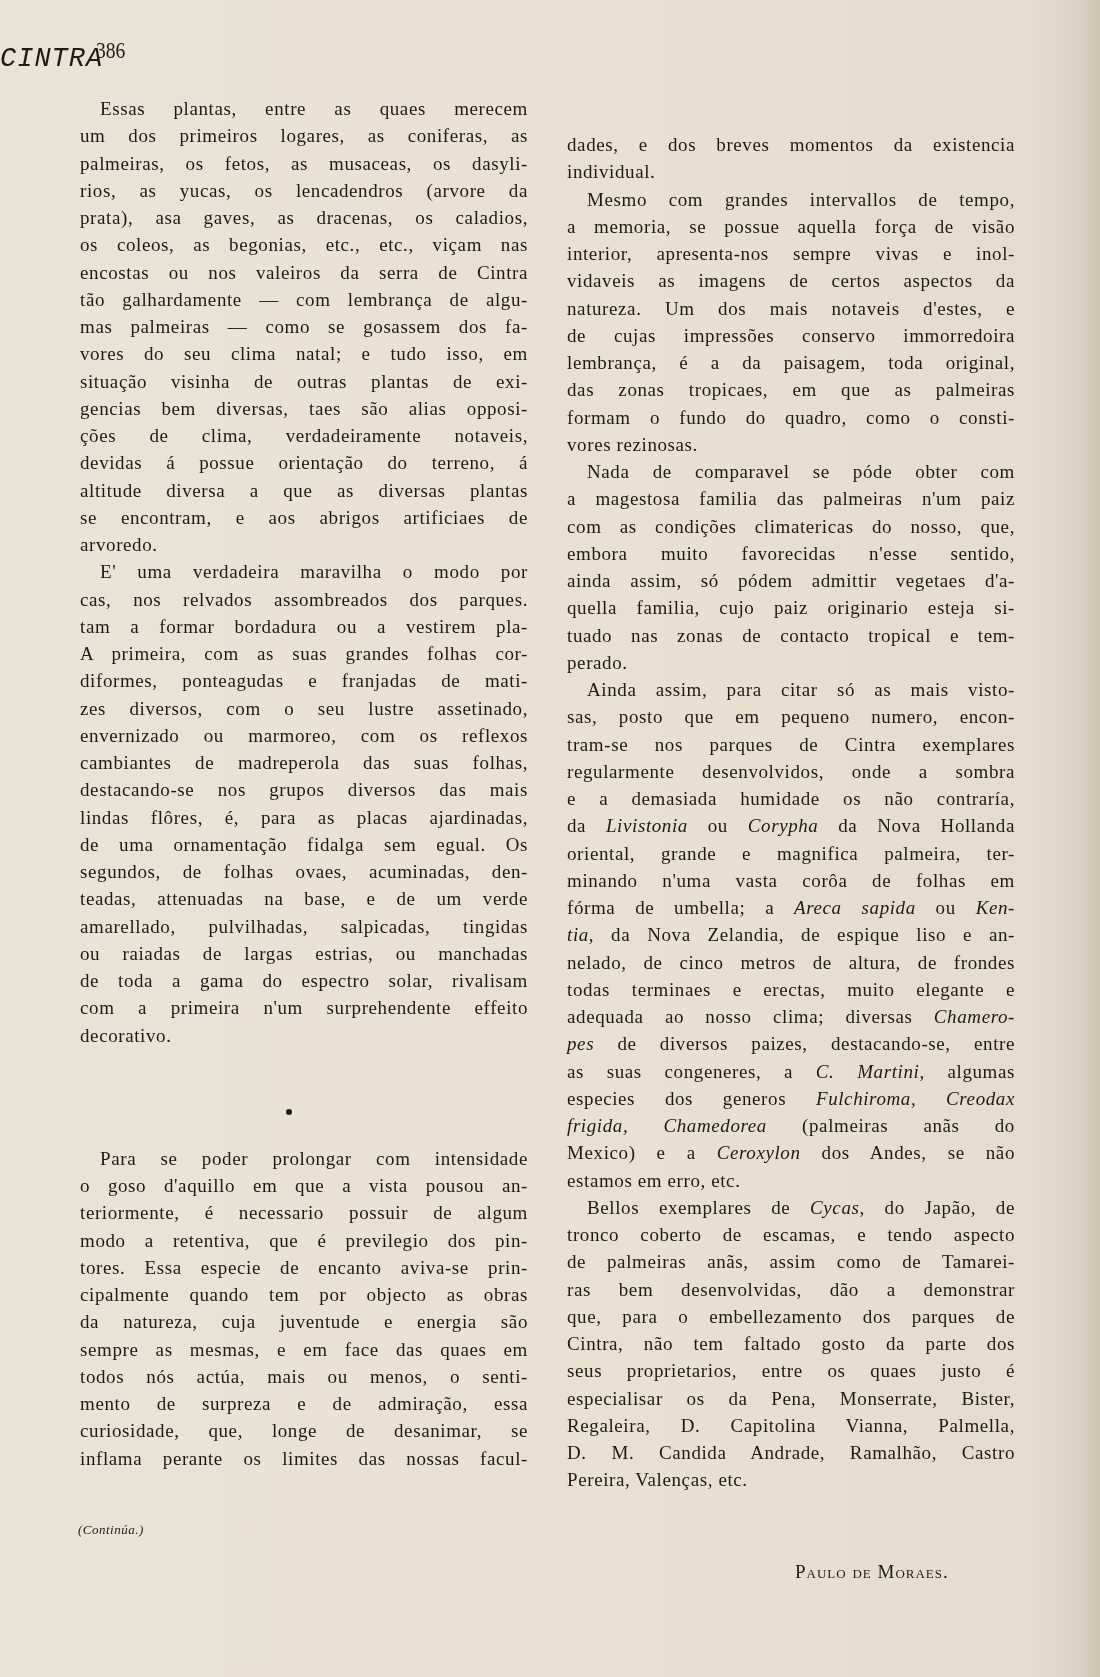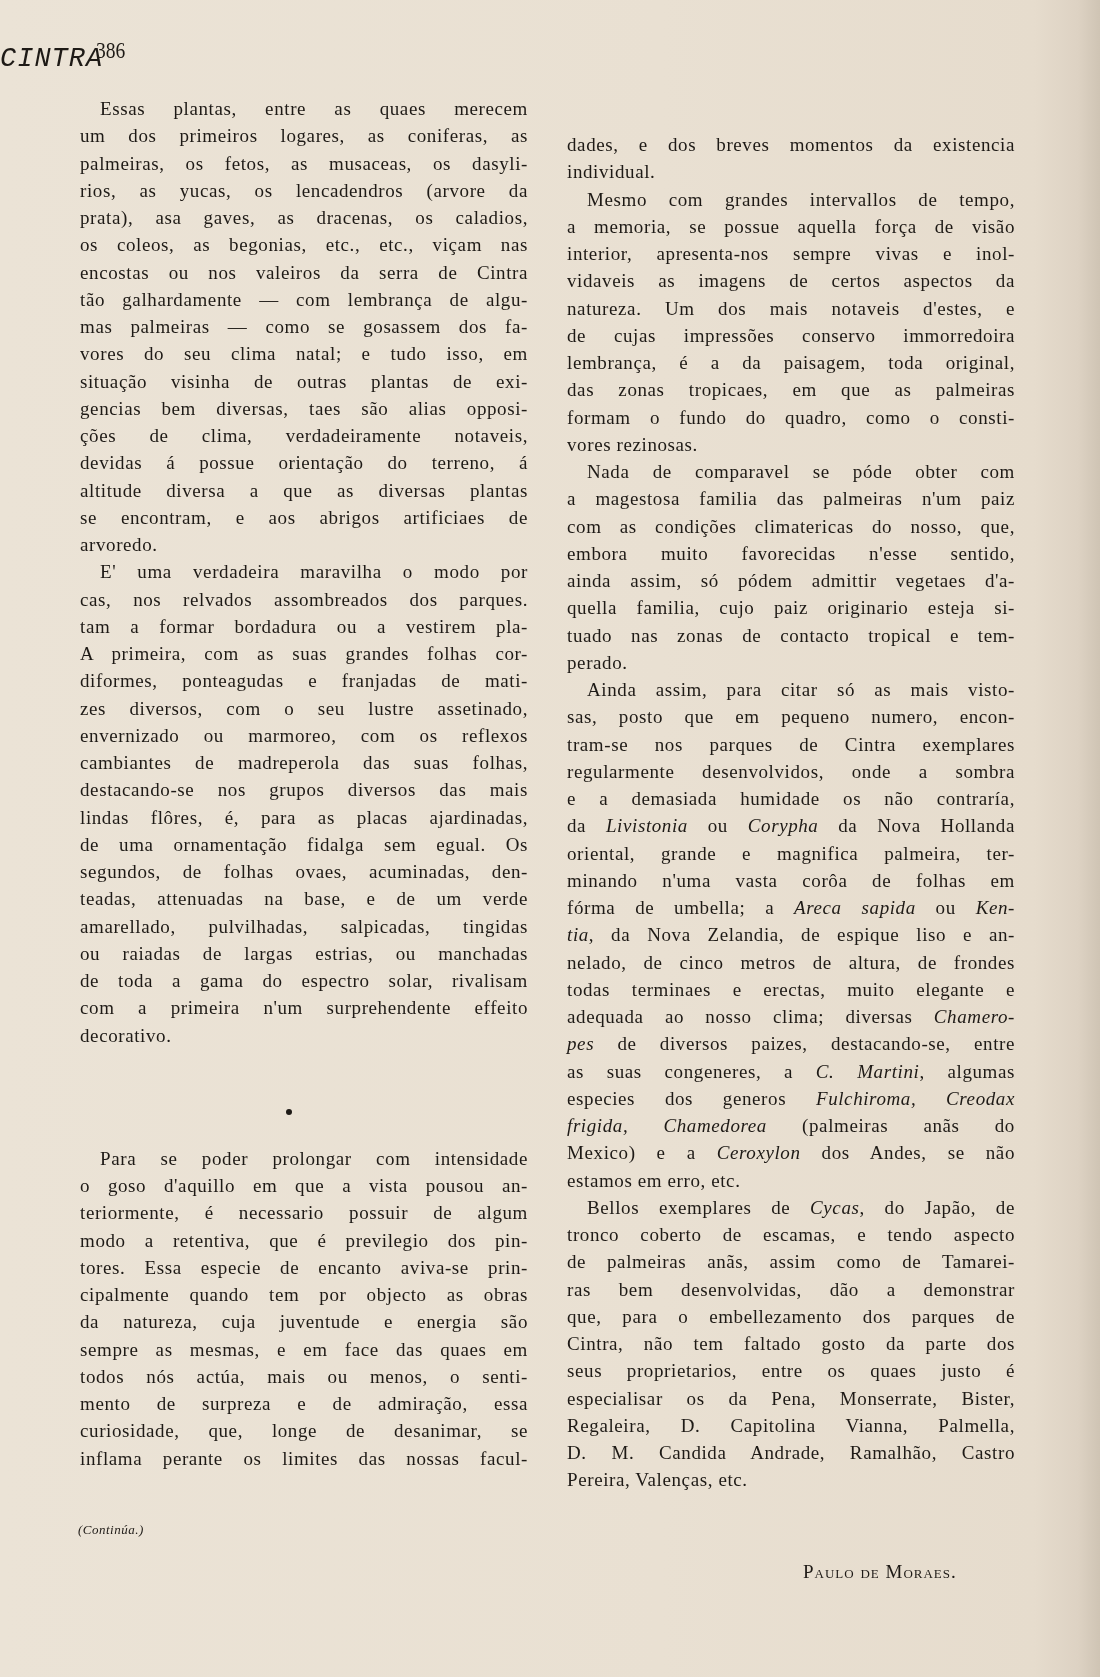--- a/index.html
+++ b/index.html
@@ -36,21 +36,21 @@
     .separator {
       position: absolute; left: 286px; top: 1109px; width: 6px; height: 6px; border-radius: 50%;
       background: #1e1a16;
     }
     .continua {
       position: absolute; left: 78px; top: 1522px;
       font-family: "Liberation Serif", serif; font-style: italic; font-size: 13px; letter-spacing: 0.5px;
     }
     .signature {
       position: absolute; left: 795px; top: 1561px;
-      font-family: "Liberation Serif", serif; font-size: 19px; font-variant: small-caps; letter-spacing: 1px; margin-left: 8px;
+      font-family: "Liberation Serif", serif; font-size: 19px; font-variant: small-caps; letter-spacing: 1px;
     }
     .gap { display: block; height: 48px; }
   </style>
 </head>
 <body>
 
 <div class="page">
 
   <div class="page-number">386</div>
   <div class="running-head">CINTRA</div>

